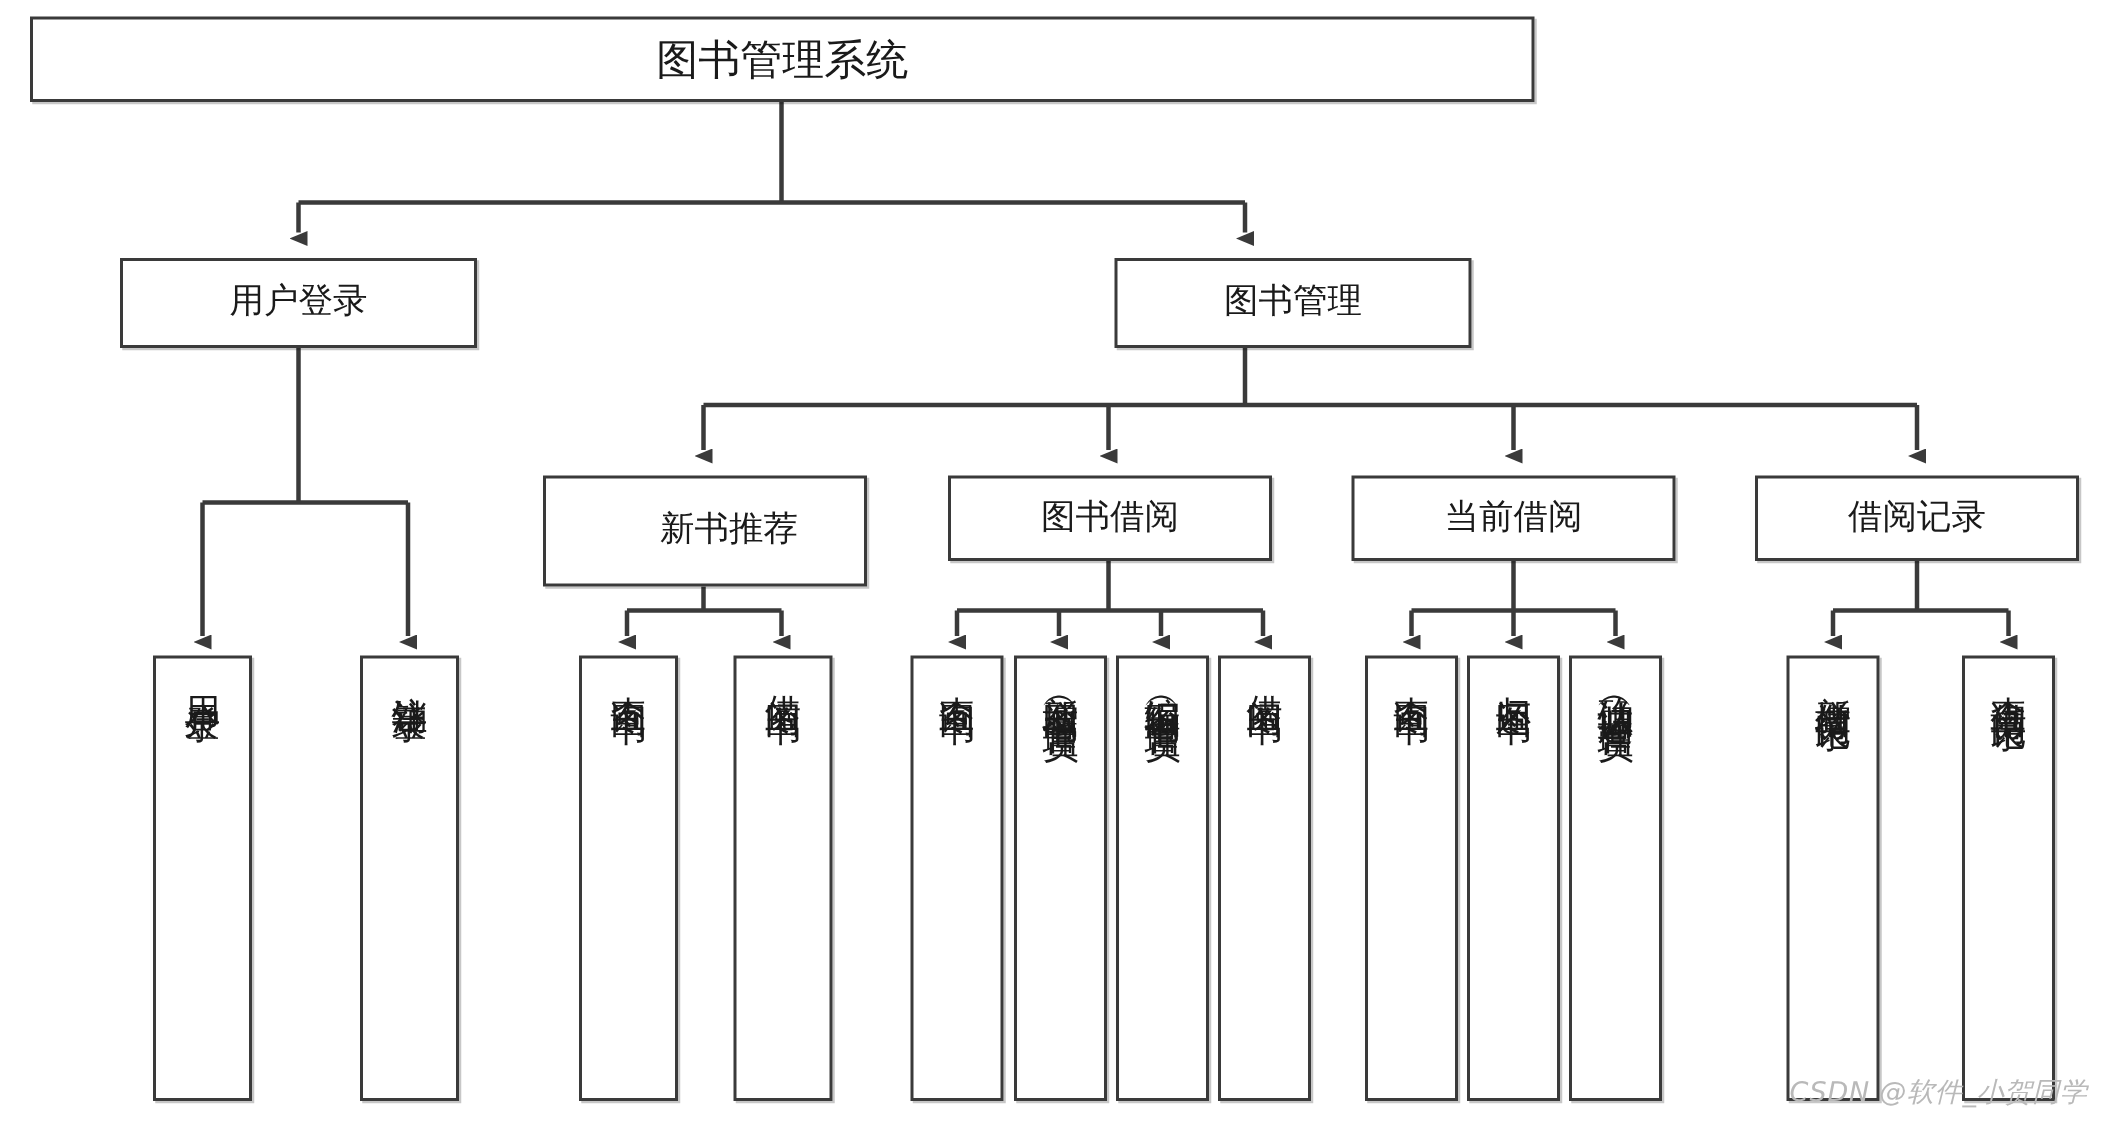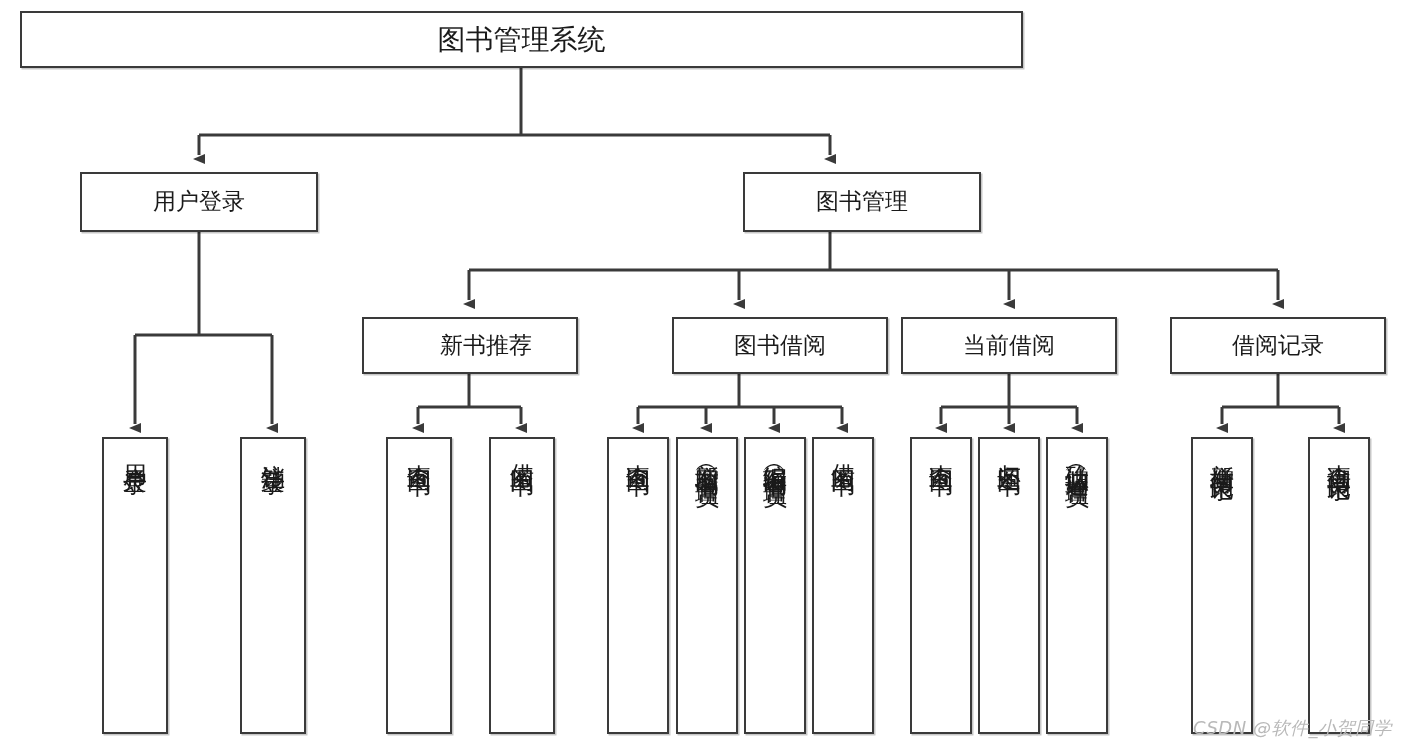--- a/index.html
+++ b/index.html
@@ -127,24 +127,24 @@
     <span class="label">图书管理系统</span>
   </div>
 
   <div class="node horiz" style="left:80px; top:172px; width:238px; height:60px;">
     <span class="label">用户登录</span>
   </div>
   <div class="node horiz" style="left:711px; top:172px; width:238px; height:60px;margin-left:32px;">
     <span class="label">图书管理</span>
   </div>
 
-  <div class="node horiz" style="left:362px; top:317px; width:216px; height:57px;padding-left:32px;">
+  <div class="node horiz" style="left:362px; top:317px; width:216px; height:74px;padding-left:32px;">
     <span class="label">新书推荐</span>
   </div>
-  <div class="node horiz" style="left:632px; top:317px; width:216px; height:57px;margin-left:40px;">
+  <div class="node horiz" style="left:632px; top:317px; width:216px; height:57px;">
     <span class="label">图书借阅</span>
   </div>
   <div class="node horiz" style="left:1170px; top:317px; width:216px; height:57px;">
     <span class="label">借阅记录</span>
   </div>
   <div class="node horiz" style="left:901px; top:317px; width:216px; height:57px;">
     <span class="label">当前借阅</span>
   </div>
 
   <div class="node vert" style="left:102px; top:437px; width:66px; height:297px;">

